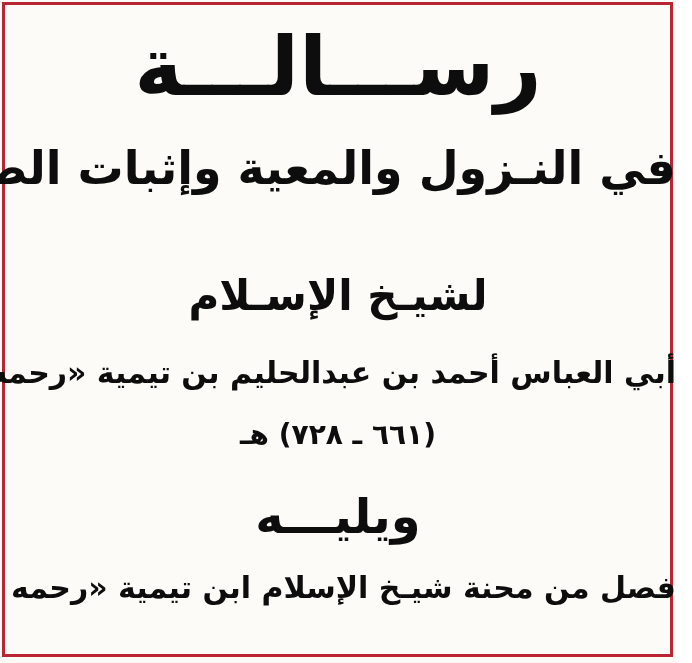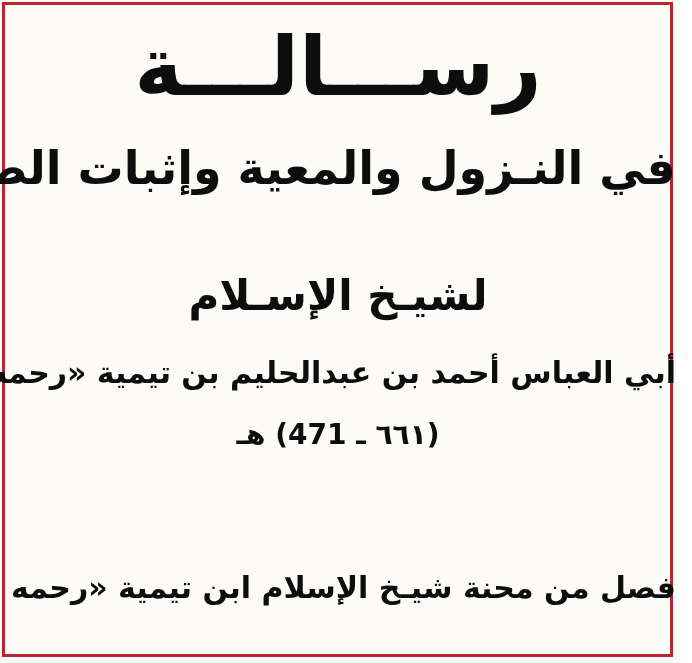--- a/index.html
+++ b/index.html
@@ -51,18 +51,19 @@
   <div class="frame"></div>
 
   <div class="line book-title">رســـالـــة</div>
 
   <div class="line book-subtitle">في النـزول والمعية وإثبات الصفات</div>
 
   <div class="line author-heading">لشيـخ الإسـلام</div>
 
   <div class="line author-name">أبي العباس أحمد بن عبدالحليم بن تيمية «رحمه الله»</div>
 
-  <div class="line author-dates">(٦٦١ ـ 471) هـ</div>
+  <div class="line author-dates">(٦٦١ ـ ٧٢٨) هـ</div>
 
+  <div class="line followed-by">ويليـــه</div>
 
   <div class="line appendix">فصل من محنة شيـخ الإسلام ابن تيمية «رحمه الله»</div>
 
 </div>
 
 </body></html>

